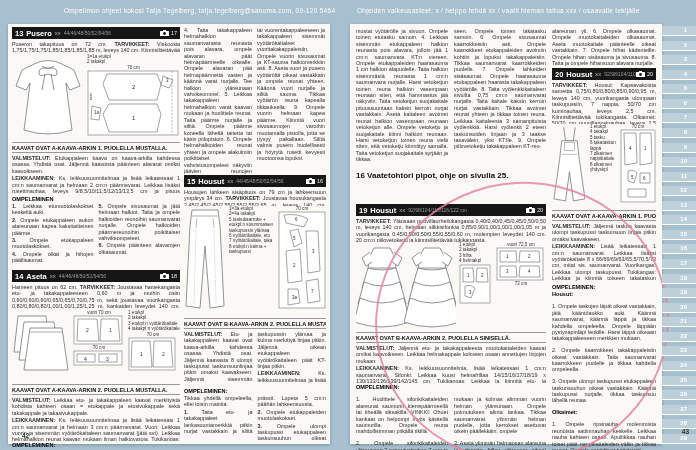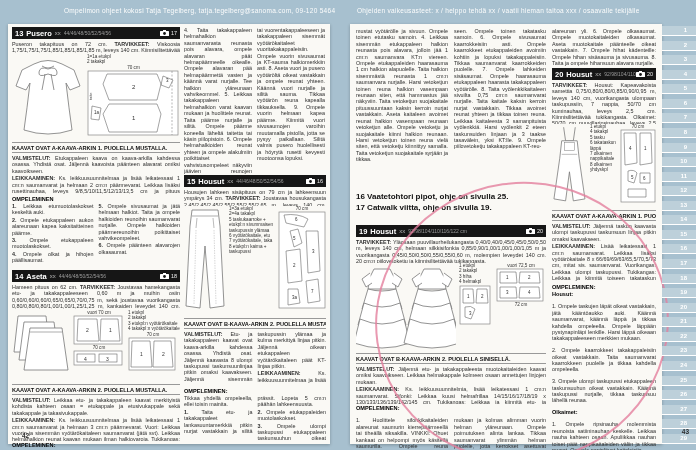--- a/index.html
+++ b/index.html
@@ -276,24 +276,23 @@
 
   <div class="page" id="page-right">
 
     <div class="col" style="left:6px;top:4px;width:190px;">
 
       <div style="display:flex;gap:6px;height:140px;overflow:hidden">
         <div class="txt" style="width:92px">mustat vyötärölle ja sivuun. Ompele toinen etutasku samoin. 4. Leikkaa sisemmän etukappaleen halkion reunasta pois alavara, jolloin jää 1 cm:n saumanvara KT:n viereen. Ompele etukappaleiden haarasauma 1 cm halkion alapuolelle. Taita halkion sisemmästä reunasta 1 cm:n saumanvara nurjalle. Harsi vetoketjun toinen reuna halkion vasempaan reunaan siten, että hammastus jää näkyviin. Taita vetoketjun suojakaitale pituussuuntaan kaksin kerroin nurjat vastakkain. Aseta kaitaleen avoimet reunat halkion vasempaan reunaan vetoketjun alle. Ompele vetoketju ja suojakaitale kiinni halkion reunaan. Harsi vetoketjun toinen reuna vielä siten, että vetoketju kiinnittyy samalla. Taita vetoketjun suojakaitale syrjään ja tikkaa.</div>
         <div class="txt" style="width:92px">seen. Ompele toinen takatasku samoin. 6. Ompele sivusaumat kaarrokkeisiin asti. Ompele kaarrokkeet etukappaleiden avoimiin kohtiin ja lopuksi takakappaleisiin. Tikkaa saumanvarat kaarrokkeiden puolelle. 7. Ompele lahkeiden sisäsaumat. Ompele haarasauma etukappaleen haarasta takakappaleen vyötärölle. 8. Taita vyölenkkikaitaleen sivuilta 0,75 cm:n saumanvarat nurjalle. Taita kaitale kaksin kerroin nurjat vastakkain. Tikkaa avoimet reunat yhteen ja tikkaa toinen reuna. Leikkaa kaitaleesta 3 samanpituista vyölenkkiä. Harsi vyölenkit 2 eteen taskunsuiden linjaan ja 3 taakse tasavälein, yksi KT:lle. 9. Ompele piilovetoketju takakappaleen KT-reu-</div>
       </div>
 
-      <div class="boldlines" style="margin-top:24px;height:33px">
+      <div class="boldlines" style="margin-top:3px;height:33px">
 
       <div>16 Vaatetohtori pipot, ohje on sivulla 25.</div>
-          <div>17 Catwalk viitta, ohje on sivulla 19.</div>
         </div>
 
       <div class="bar">
         <span class="bar-num">19</span>
         <span class="bar-title">Housut</span>
         <span class="bar-diff">xx</span>
         <span class="bar-sizes">92/98/104/110/116/122 cm</span>
         <span class="bar-right">
           <svg width="9" height="6" viewBox="0 0 9 6">
               <rect x="0" y="1" width="9" height="5" rx="0.5" fill="#fff"></rect>

